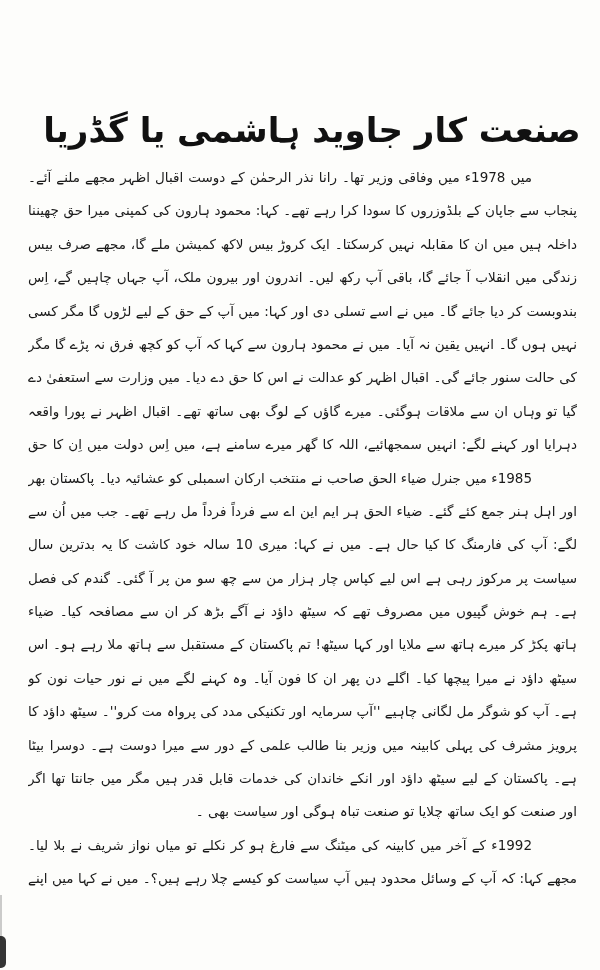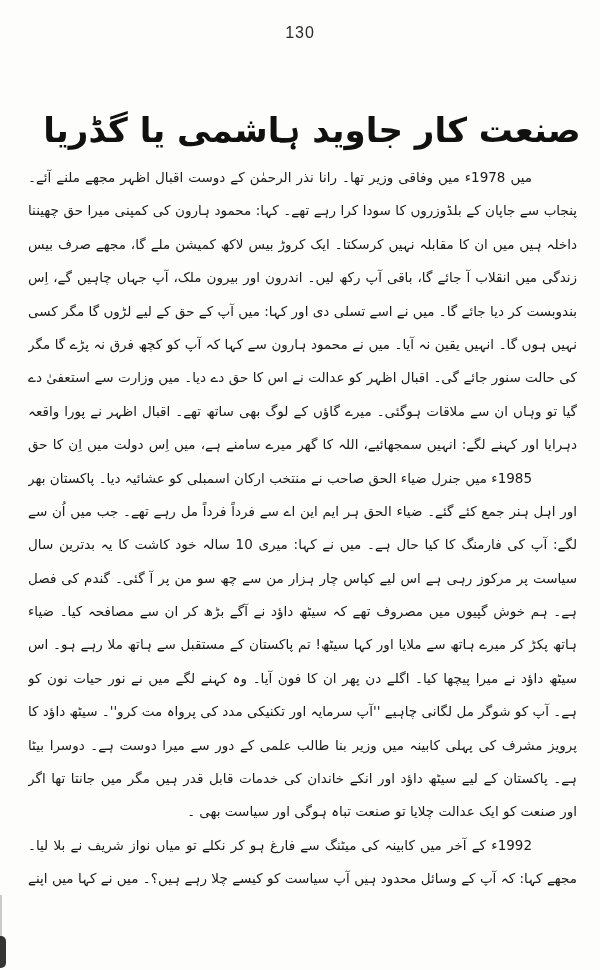--- a/index.html
+++ b/index.html
@@ -81,21 +81,20 @@
     height: 45px;
     background: #9a9a9a;
     opacity: 0.5;
   }
 </style>
 </head>
 <body>
 
 <div class="page">
 
-  <div class="page-number">130</div>
 
   <h1 class="chapter-heading">صنعت کار جاوید ہاشمی یا گڈریا</h1>
 
   <div class="body-text">
       <div class="para">
         <div class="line first">میں 1978ء میں وفاقی وزیر تھا۔ رانا نذر الرحمٰن کے دوست اقبال اظہر مجھے ملنے آئے۔ وہ حکومت</div>
         <div class="line">پنجاب سے جاپان کے بلڈوزروں کا سودا کرا رہے تھے۔ کہا: محمود ہارون کی کمپنی میرا حق چھیننا چاہتی ہے۔ وہ وزیر</div>
         <div class="line">داخلہ ہیں میں ان کا مقابلہ نہیں کرسکتا۔ ایک کروڑ بیس لاکھ کمیشن ملے گا، مجھے صرف بیس لاکھ مل جائیں تو میری</div>
         <div class="line">زندگی میں انقلاب آ جائے گا، باقی آپ رکھ لیں۔ اندرون اور بیرون ملک، آپ جہاں چاہیں گے، اِس کا</div>
         <div class="line">بندوبست کر دیا جائے گا۔ میں نے اسے تسلی دی اور کہا: میں آپ کے حق کے لیے لڑوں گا مگر کسی منافع کا حصہ دار</div>
@@ -108,21 +107,21 @@
         <div class="line first">1985ء میں جنرل ضیاء الحق صاحب نے منتخب ارکان اسمبلی کو عشائیہ دیا۔ پاکستان بھر سے اہل دانش</div>
         <div class="line">اور اہل ہنر جمع کئے گئے۔ ضیاء الحق ہر ایم این اے سے فرداً فرداً مل رہے تھے۔ جب میں اُن سے مل رہا تھا تو پوچھنے</div>
         <div class="line">لگے: آپ کی فارمنگ کا کیا حال ہے۔ میں نے کہا: میری 10 سالہ خود کاشت کا یہ بدترین سال ہے۔ ساری توجہ</div>
         <div class="line">سیاست پر مرکوز رہی ہے اس لیے کپاس چار ہزار من سے چھ سو من پر آ گئی۔ گندم کی فصل کا بھی یہی حال ہونے والا</div>
         <div class="line">ہے۔ ہم خوش گپیوں میں مصروف تھے کہ سیٹھ داؤد نے آگے بڑھ کر ان سے مصافحہ کیا۔ ضیاء الحق صاحب نے ان کا</div>
         <div class="line">ہاتھ پکڑ کر میرے ہاتھ سے ملایا اور کہا سیٹھ! تم پاکستان کے مستقبل سے ہاتھ ملا رہے ہو۔ اس کے بعد ساری شام</div>
         <div class="line">سیٹھ داؤد نے میرا پیچھا کیا۔ اگلے دن پھر ان کا فون آیا۔ وہ کہنے لگے میں نے نور حیات نون کو شوگر مل لگوا کر دی</div>
         <div class="line">ہے۔ آپ کو شوگر مل لگانی چاہیے ''آپ سرمایہ اور تکنیکی مدد کی پرواہ مت کرو''۔ سیٹھ داؤد کا بیٹا رزاق جو بعد میں</div>
         <div class="line">پرویز مشرف کی پہلی کابینہ میں وزیر بنا طالب علمی کے دور سے میرا دوست ہے۔ دوسرا بیٹا حسین بھی میرا پرانا واقف</div>
         <div class="line">ہے۔ پاکستان کے لیے سیٹھ داؤد اور انکے خاندان کی خدمات قابل قدر ہیں مگر میں جانتا تھا اگر میں نے سیاست</div>
-        <div class="line end">اور صنعت کو ایک عدالت چلایا تو صنعت تباہ ہوگی اور سیاست بھی ۔</div>
+        <div class="line end">اور صنعت کو ایک ساتھ چلایا تو صنعت تباہ ہوگی اور سیاست بھی ۔</div>
       </div>
       <div class="para">
         <div class="line first">1992ء کے آخر میں کابینہ کی میٹنگ سے فارغ ہو کر نکلے تو میاں نواز شریف نے بلا لیا۔ انہوں نے</div>
         <div class="line">مجھے کہا: کہ آپ کے وسائل محدود ہیں آپ سیاست کو کیسے چلا رہے ہیں؟۔ میں نے کہا میں اپنے اخراجات کو محدود</div>
       </div>
     </div>
 
   <div class="scan-streak"></div>
   <div class="scan-smudge"></div>
 

